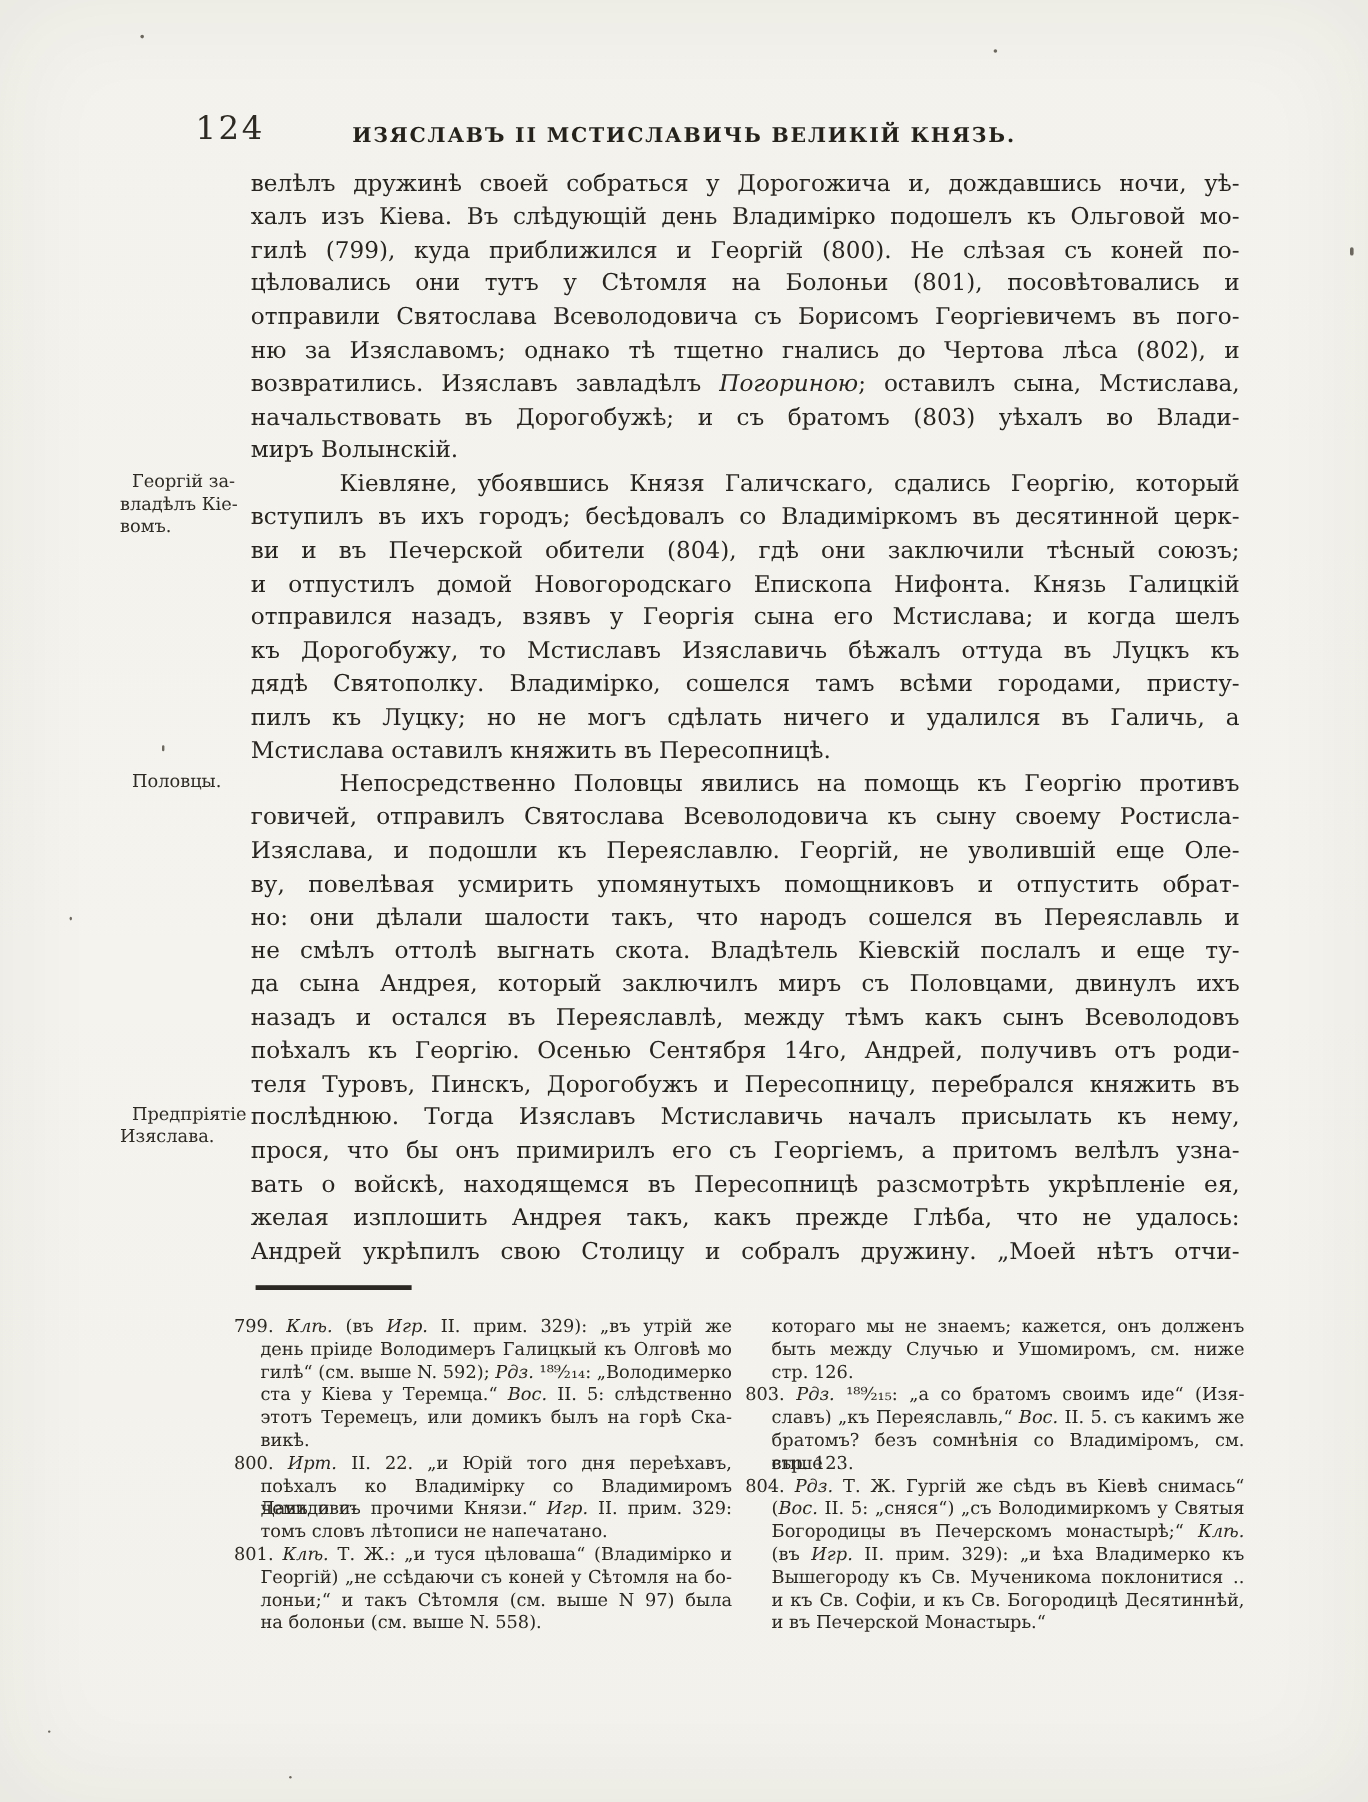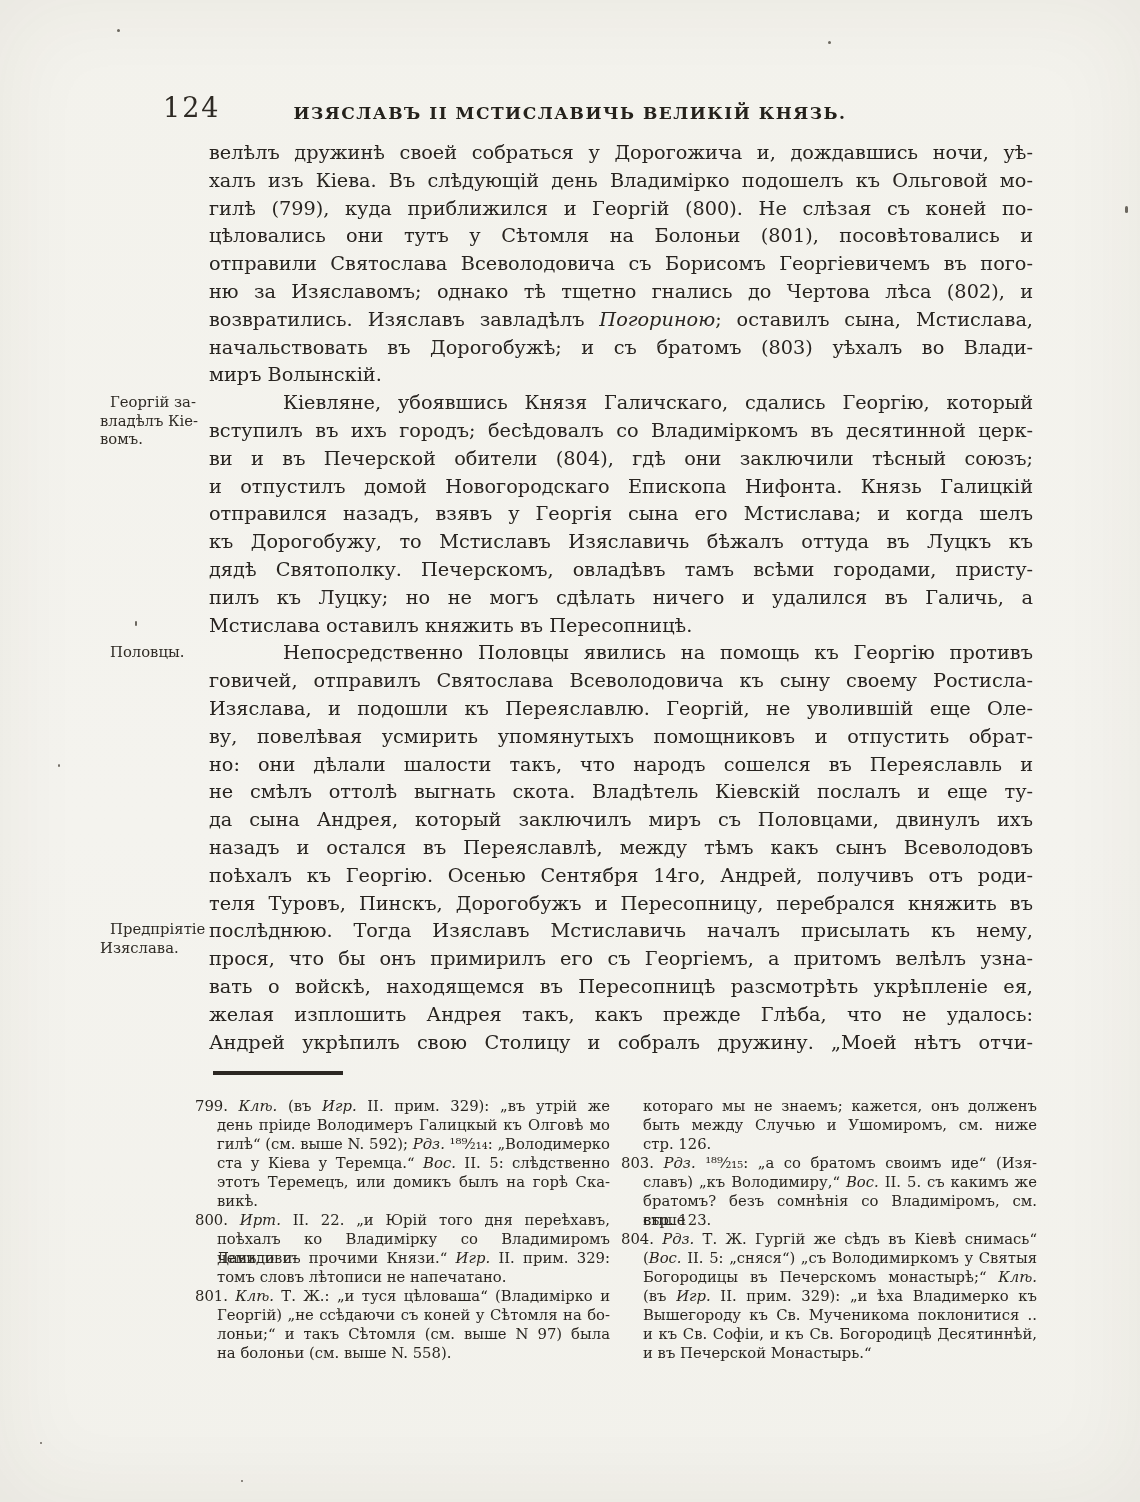--- a/index.html
+++ b/index.html
@@ -87,21 +87,21 @@
       <div class="bline"><span>ню за Изяславомъ; однако тѣ тщетно гнались до Чертова лѣса (802), и</span></div>
       <div class="bline"><span>возвратились. Изяславъ завладѣлъ </span><i>Погориною</i><span>; оставилъ сына, Мстислава,</span></div>
       <div class="bline"><span>начальствовать въ Дорогобужѣ; и съ братомъ (803) уѣхалъ во Влади-</span></div>
       <div class="bline ll"><span>миръ Волынскій.</span></div>
       <div class="bline ind"><span>Кіевляне, убоявшись Князя Галичскаго, сдались Георгію, который</span></div>
       <div class="bline"><span>вступилъ въ ихъ городъ; бесѣдовалъ со Владиміркомъ въ десятинной церк-</span></div>
       <div class="bline"><span>ви и въ Печерской обители (804), гдѣ они заключили тѣсный союзъ;</span></div>
       <div class="bline"><span>и отпустилъ домой Новогородскаго Епископа Нифонта. Князь Галицкій</span></div>
       <div class="bline"><span>отправился назадъ, взявъ у Георгія сына его Мстислава; и когда шелъ</span></div>
       <div class="bline"><span>къ Дорогобужу, то Мстиславъ Изяславичь бѣжалъ оттуда въ Луцкъ къ</span></div>
-      <div class="bline"><span>дядѣ Святополку. Печерскомъ, овладѣвъ тамъ всѣми городами, присту-</span></div>
+      <div class="bline"><span>дядѣ Святополку. Владимірко, сошелся тамъ всѣми городами, присту-</span></div>
       <div class="bline"><span>пилъ къ Луцку; но не могъ сдѣлать ничего и удалился въ Галичь, а</span></div>
       <div class="bline ll"><span>Мстислава оставилъ княжить въ Пересопницѣ.</span></div>
       <div class="bline ind"><span>Непосредственно Половцы явились на помощь къ Георгію противъ</span></div>
       <div class="bline"><span>говичей, отправилъ Святослава Всеволодовича къ сыну своему Ростисла-</span></div>
       <div class="bline"><span>Изяслава, и подошли къ Переяславлю. Георгій, не уволившій еще Оле-</span></div>
       <div class="bline"><span>ву, повелѣвая усмирить упомянутыхъ помощниковъ и отпустить обрат-</span></div>
       <div class="bline"><span>но: они дѣлали шалости такъ, что народъ сошелся въ Переяславль и</span></div>
       <div class="bline"><span>не смѣлъ оттолѣ выгнать скота. Владѣтель Кіевскій послалъ и еще ту-</span></div>
       <div class="bline"><span>да сына Андрея, который заключилъ миръ съ Половцами, двинулъ ихъ</span></div>
       <div class="bline"><span>назадъ и остался въ Переяславлѣ, между тѣмъ какъ сынъ Всеволодовъ</span></div>
@@ -130,21 +130,21 @@
       <div class="fn-line"><span>801. </span><i>Клѣ.</i><span> Т. Ж.: „и туся цѣловаша“ (Владимірко и</span></div>
       <div class="fn-line cont"><span>Георгій) „не ссѣдаючи съ коней у Сѣтомля на бо-</span></div>
       <div class="fn-line cont"><span>лоньи;“ и такъ Сѣтомля (см. выше N 97) была</span></div>
       <div class="fn-line cont last"><span>на болоньи (см. выше N. 558).</span></div>
     </div>
   <div class="fn-col right">
       <div class="fn-line cont"><span>котораго мы не знаемъ; кажется, онъ долженъ</span></div>
       <div class="fn-line cont"><span>быть между Случью и Ушомиромъ, см. ниже</span></div>
       <div class="fn-line cont last"><span>стр. 126.</span></div>
       <div class="fn-line"><span>803. </span><i>Рдз.</i><span> ¹⁸⁹⁄₂₁₅: „а со братомъ своимъ иде“ (Изя-</span></div>
-      <div class="fn-line cont"><span>славъ) „къ Володимиру,“ </span><i>Вос.</i><span> II. 5. съ какимъ же</span></div>
+      <div class="fn-line cont"><span>славъ) „къ Переяславль,“ </span><i>Вос.</i><span> II. 5. съ какимъ же</span></div>
       <div class="fn-line cont"><span>братомъ? безъ сомнѣнія со Владиміромъ, см. выше</span></div>
       <div class="fn-line cont last"><span>стр. 123.</span></div>
       <div class="fn-line"><span>804. </span><i>Рдз.</i><span> Т. Ж. Гургій же сѣдъ въ Кіевѣ снимась“</span></div>
       <div class="fn-line cont"><span>(</span><i>Вос.</i><span> II. 5: „сняся“) „съ Володимиркомъ у Святыя</span></div>
       <div class="fn-line cont"><span>Богородицы въ Печерскомъ монастырѣ;“ </span><i>Клѣ.</i></div>
       <div class="fn-line cont"><span>(въ </span><i>Игр.</i><span> II. прим. 329): „и ѣха Владимерко къ</span></div>
       <div class="fn-line cont"><span>Вышегороду къ Св. Мученикома поклонитися ..</span></div>
       <div class="fn-line cont"><span>и къ Св. Софіи, и къ Св. Богородицѣ Десятиннѣй,</span></div>
       <div class="fn-line cont last"><span>и въ Печерской Монастырь.“</span></div>
     </div>

